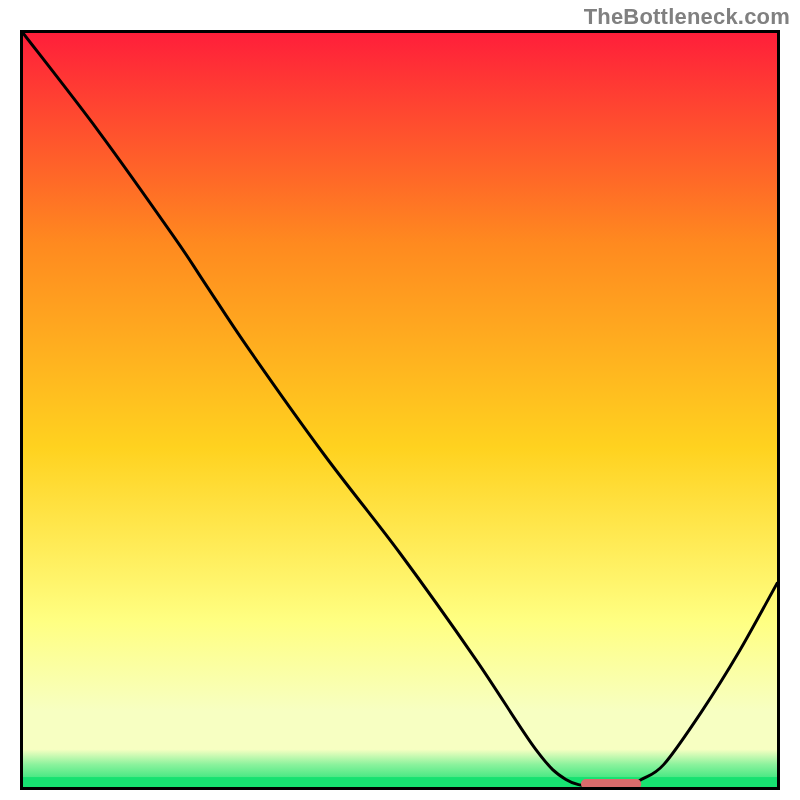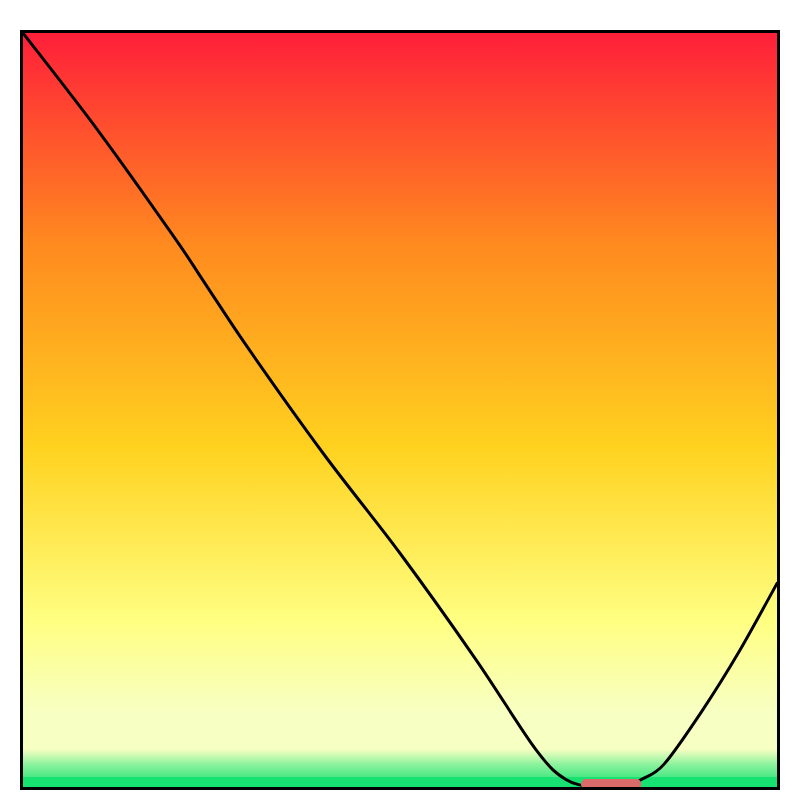--- a/index.html
+++ b/index.html
@@ -42,20 +42,21 @@
     width: 100%;
     height: 100%;
     display: block;
   }
 </style>
 </head>
 <body>
 
 <div class="stage">
 
+  <div class="watermark">TheBottleneck.com</div>
 
   <div class="plot-frame">
     <svg class="plot" viewBox="0 0 760 760" preserveAspectRatio="none">
       <defs>
         <linearGradient id="bg-grad" x1="0" y1="0" x2="0" y2="1">
           <stop id="g0" offset="0%" stop-color="#ff1f3a"></stop>
           <stop id="g1" offset="28%" stop-color="#ff8a1f"></stop>
           <stop id="g2" offset="55%" stop-color="#ffd21f"></stop>
           <stop id="g3" offset="78%" stop-color="#ffff82"></stop>
           <stop id="g4" offset="90%" stop-color="#f7ffc2"></stop>

